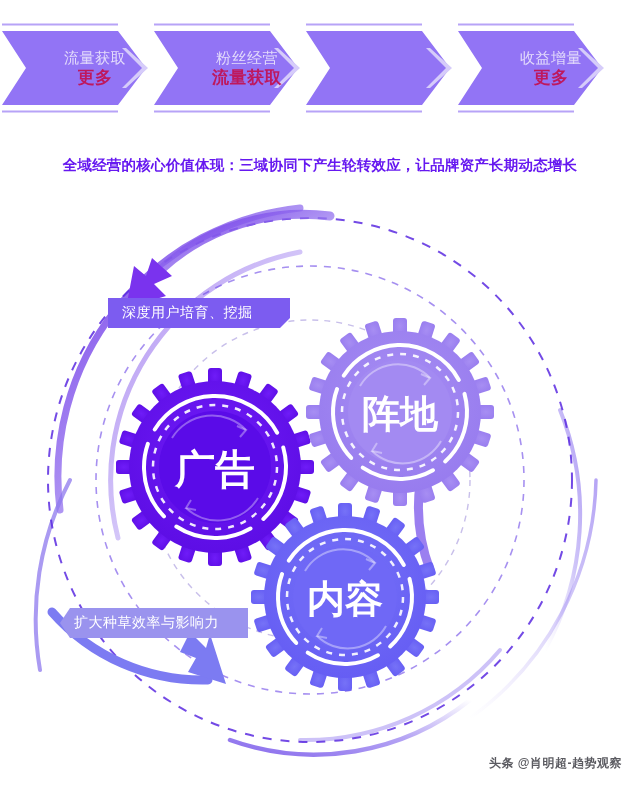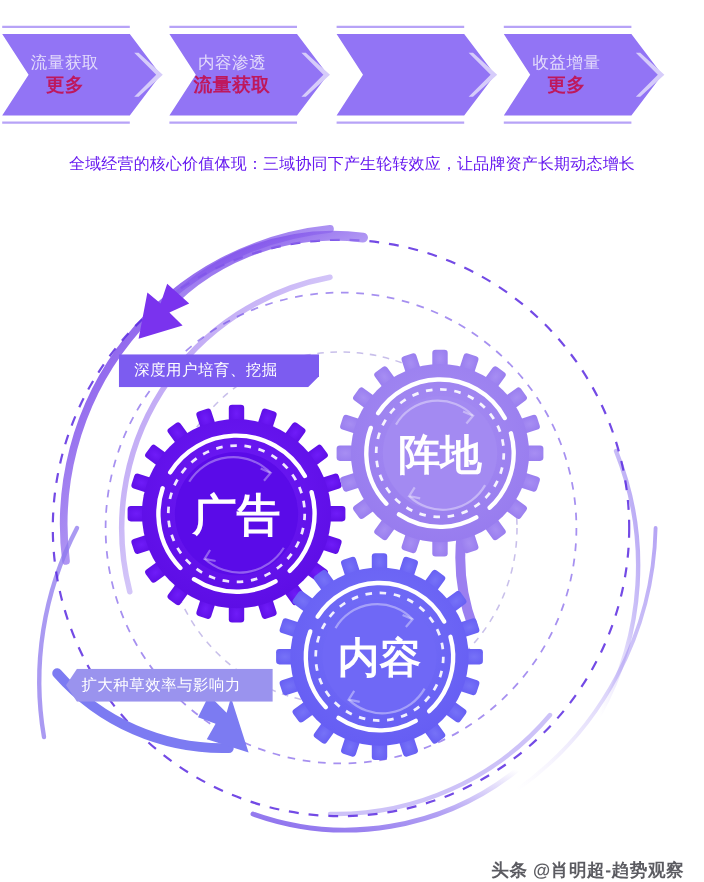--- a/index.html
+++ b/index.html
@@ -13,57 +13,57 @@
   
   #banner-row{
     position:absolute;left:0;top:22px;width:640px;height:92px;
     display:flex;align-items:stretch;
   }
   .chev{position:relative;width:152px;height:92px;}
   .chev .chev-svg{position:absolute;left:0;top:0;}
   .chev .chev-text{
     position:absolute;left:0;top:0;width:118px;height:92px;
     display:flex;flex-direction:column;align-items:center;justify-content:center;
-    gap:2px;pointer-events:none;
+    gap:2px;pointer-events:none;padding-left:36px;
   }
   .chev-line1{font-size:15px;color:#e3dbfb;letter-spacing:.5px;line-height:1.15;}
   .chev-line2{font-size:17px;color:#be185d;font-weight:bold;letter-spacing:.5px;line-height:1.15;}
 
   
   #section-title{
-    position:absolute;left:0;top:140px;width:640px;text-align:center;
-    font-size:14.5px;font-weight:normal;color:#6618f0;letter-spacing:.2px;
+    position:absolute;left:0;top:156px;width:640px;text-align:center;
+    font-size:14.5px;font-weight:bold;color:#6618f0;letter-spacing:.2px;
     white-space:nowrap;
   }
 
   
   #diagram{position:absolute;left:0;top:180px;width:640px;height:580px;}
   #diagram svg{position:absolute;left:0;top:0;}
 
   .gear-label{
     font-weight:bold;fill:#ffffff;
     font-family:"Liberation Sans","DejaVu Sans",sans-serif;
     text-anchor:middle;dominant-baseline:central;
   }
 
   
   .tag{position:absolute;height:30px;display:flex;align-items:center;}
   .tag .tag-svg{position:absolute;left:0;top:0;}
   .tag .tag-text{
     position:relative;z-index:2;color:#ffffff;font-size:14px;
     letter-spacing:.5px;white-space:nowrap;padding:0 14px;
   }
-  #tag-0{left:108px;top:298px;width:182px;margin-top:24px;}
+  #tag-0{left:108px;top:298px;width:182px;}
   #tag-1{left:470px;top:514px;width:152px;}
   #tag-2{left:60px;top:608px;width:188px;}
 
   
   #watermark{
-    position:absolute;right:18px;bottom:0;
-    font-size:16px;font-weight:bold;color:#3f3f46;opacity:.85;
+    position:absolute;right:18px;bottom:30px;
+    font-size:12px;font-weight:bold;color:#3f3f46;opacity:.85;
     letter-spacing:.5px;white-space:nowrap;
   }
 </style>
 </head>
 <body>
 
 <div id="stage">
 
   <div id="banner-row">
 
@@ -81,21 +81,21 @@
     </div>
 
     <div class="chev">
       <svg class="chev-svg" width="152" height="92" viewBox="0 0 152 92">
         <line x1="2" y1="2.5" x2="118" y2="2.5" stroke="#B7A3F7" stroke-width="2"></line>
         <line x1="2" y1="89.5" x2="118" y2="89.5" stroke="#B7A3F7" stroke-width="2"></line>
         <path d="M2,9 L118,9 L146,46 L118,83 L2,83 L26,46 Z" fill="#9274F5"></path>
         <path d="M122,26 L126,26 L148,46 L126,66 L122,66 L142,46 Z" fill="#D6CCFA"></path>
       </svg>
       <div class="chev-text">
-        <span class="chev-line1">内容渗透</span>
+        <span class="chev-line1">粉丝经营</span>
         <span class="chev-line2">流量获取</span>
       </div>
     </div>
 
     <div class="chev">
       <svg class="chev-svg" width="152" height="92" viewBox="0 0 152 92">
         <line x1="2" y1="2.5" x2="118" y2="2.5" stroke="#B7A3F7" stroke-width="2"></line>
         <line x1="2" y1="89.5" x2="118" y2="89.5" stroke="#B7A3F7" stroke-width="2"></line>
         <path d="M2,9 L118,9 L146,46 L118,83 L2,83 L26,46 Z" fill="#9274F5"></path>
         <path d="M122,26 L126,26 L148,46 L126,66 L122,66 L142,46 Z" fill="#D6CCFA"></path>

